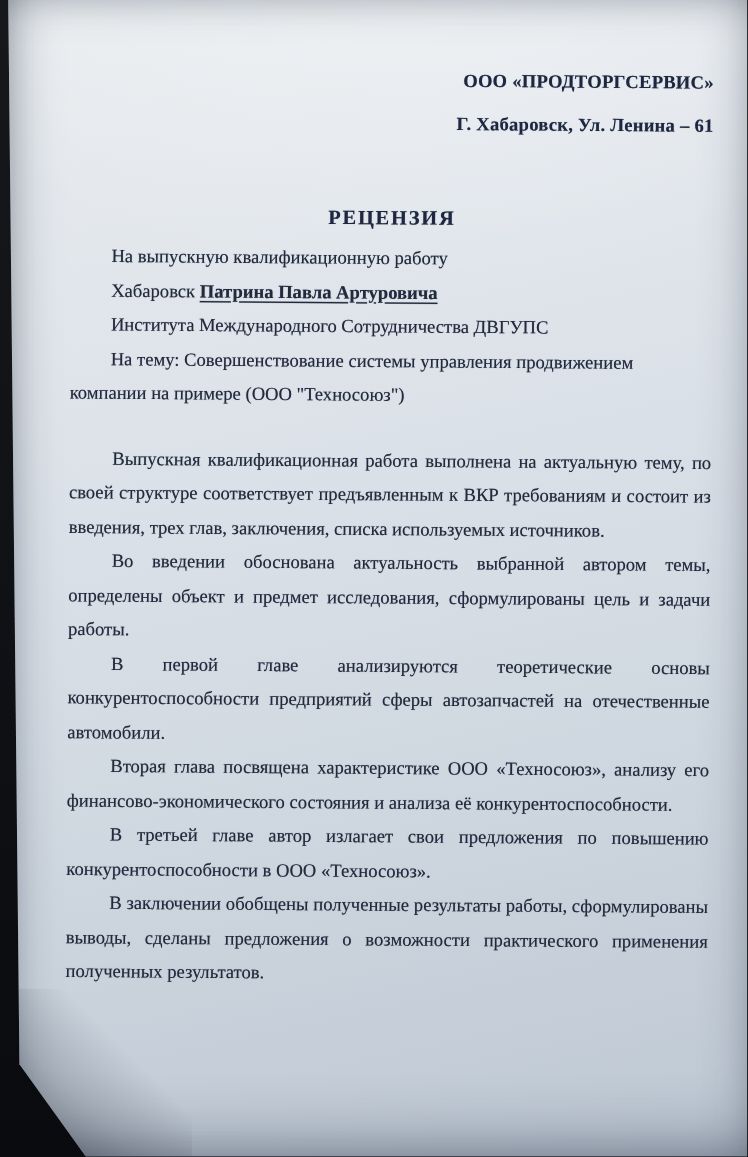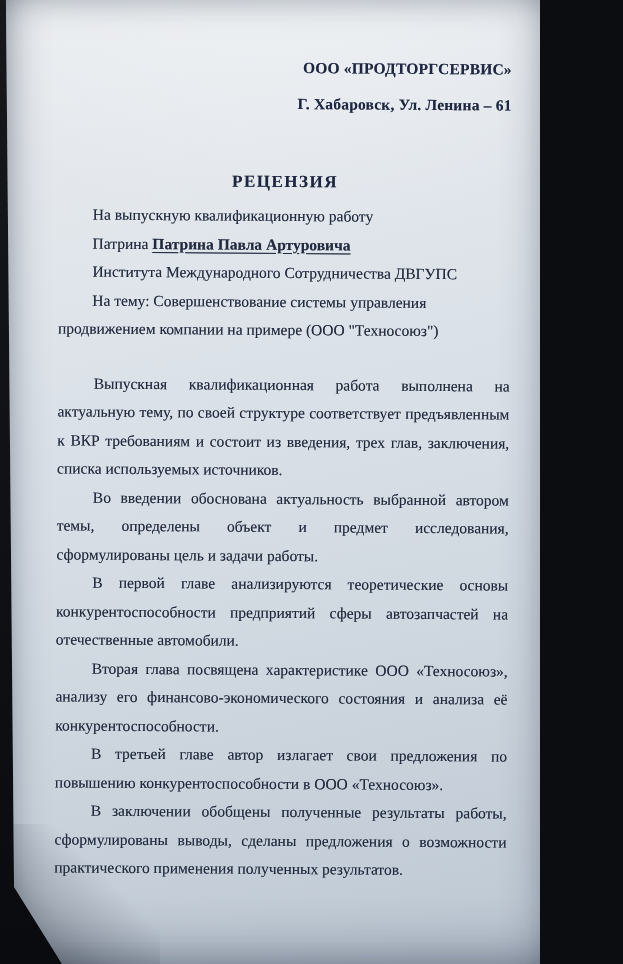--- a/index.html
+++ b/index.html
@@ -2,21 +2,21 @@
 <html><head>
 <meta charset="utf-8">
 <style>
   html, body {
     margin: 0;
     padding: 0;
     background: #0c0d10;
   }
   .stage {
     position: relative;
-    width: 540px;
+    width: 623px;
     height: 964px;
     overflow: hidden;
     background: linear-gradient(180deg, #17181c 0%, #0a0b0e 100%);
     font-family: "Liberation Serif", "DejaVu Serif", serif;
   }
   
   .paper {
     position: absolute;
     inset: 0;
     clip-path: polygon(1.1% 0%, 100% 0%, 100% 100%, 11.5% 100%, 2.6% 92%, 1.1% 0%);
@@ -97,21 +97,21 @@
 
       <div class="letterhead">
         <div>ООО «ПРОДТОРГСЕРВИС»</div>
         <div>Г. Хабаровск, Ул. Ленина – 61</div>
       </div>
 
       <div class="doc-title">РЕЦЕНЗИЯ</div>
 
       <div class="intro">
         <div class="intro-line">На выпускную квалификационную работу</div>
-        <div class="intro-line"><span>Патрина </span><span class="student-name">Патрина Павла Артуровича</span></div>
+        <div class="intro-line"><span>Хабаровск </span><span class="student-name">Патрина Павла Артуровича</span></div>
         <div class="intro-line">Института Международного Сотрудничества ДВГУПС</div>
         <div class="intro-line">На тему: Совершенствование системы управления продвижением компании на примере (ООО "Техносоюз")</div>
       </div>
 
       <div class="body-text">
         <p>Выпускная квалификационная работа выполнена на актуальную тему, по своей структуре соответствует предъявленным к ВКР требованиям и состоит из введения, трех глав, заключения, списка используемых источников.</p>
         <p>Во введении обоснована актуальность выбранной автором темы, определены объект и предмет исследования, сформулированы цель и задачи работы.</p>
         <p>В первой главе анализируются теоретические основы конкурентоспособности предприятий сферы автозапчастей на отечественные автомобили.</p>
         <p>Вторая глава посвящена характеристике ООО «Техносоюз», анализу его финансово-экономического состояния и анализа её конкурентоспособности.</p>
         <p>В третьей главе автор излагает свои предложения по повышению конкурентоспособности в ООО «Техносоюз».</p>

